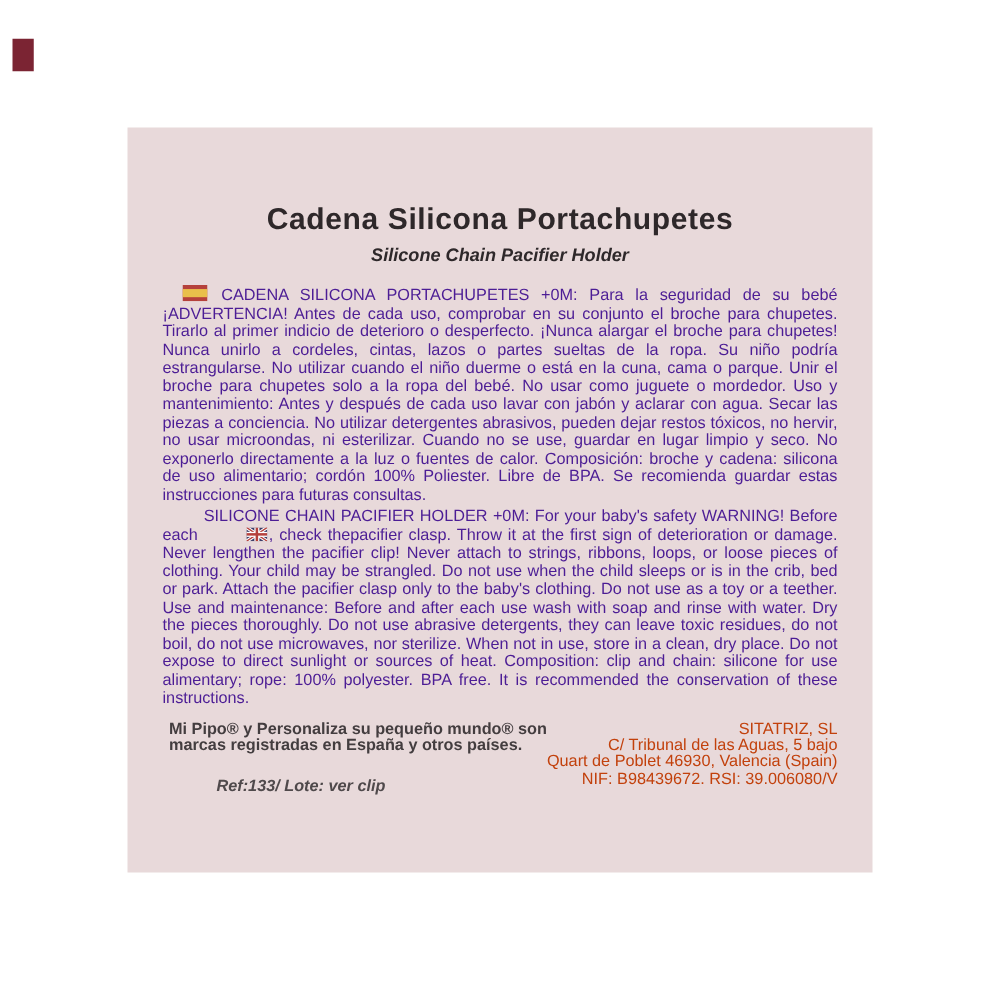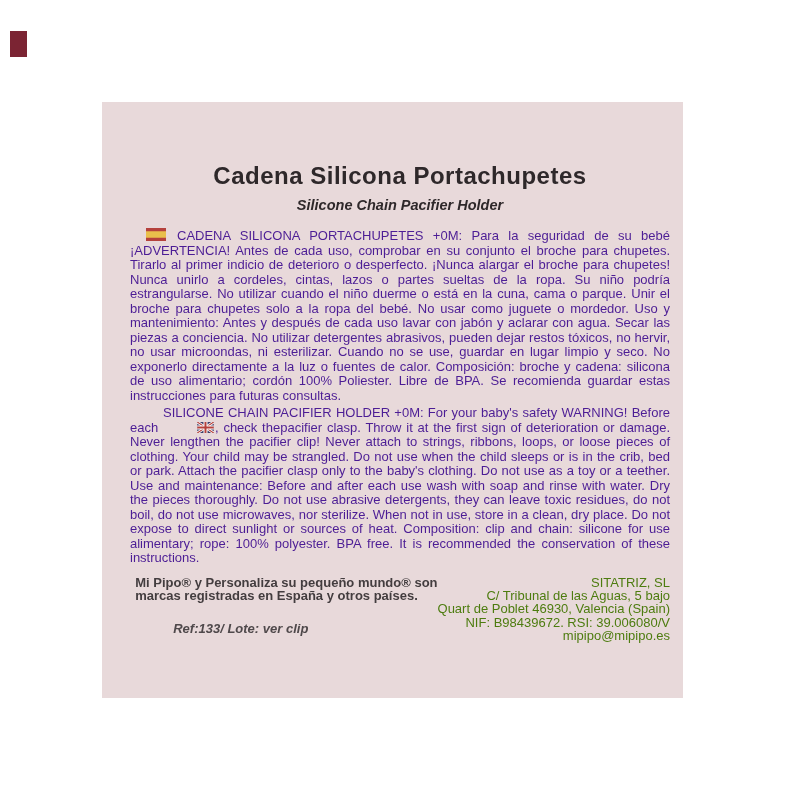--- a/index.html
+++ b/index.html
@@ -1,18 +1,18 @@
 <!DOCTYPE html>
 <html><head>
 <meta charset="utf-8">
 <style>
   html, body { margin: 0; padding: 0; background: #ffffff; }
   .page {
     position: relative;
-    width: 683px; height: 800px;
+    width: 800px; height: 800px;
     background: #ffffff;
     overflow: hidden;
     font-family: "Liberation Sans", sans-serif;
   }
   .corner-mark {
     position: absolute;
     left: 10px; top: 31px;
     width: 17px; height: 26px;
   }
   .panel {
@@ -63,21 +63,21 @@
     margin-top: 15px;
   }
   .cols {
     display: flex;
     justify-content: flex-end;
     margin-top: 10px;
     font-size: 13px;
     line-height: 13.4px;
   }
   .left-col { font-weight: bold; color: #433d3f; }
-  .right-col { text-align: right; color: #4d7c0f; }
+  .right-col { text-align: right; color: #c2410c; }
   .ref-line {
     margin-top: 20px;
     margin-left: 38px;
     font-size: 13px;
     color: #4f494b;
     font-style: italic;
   }
 </style>
 </head>
 <body>
@@ -115,18 +115,17 @@
       <div class="left-col">
         <div>Mi Pipo® y Personaliza su pequeño mundo® son</div>
         <div>marcas registradas en España y otros países.</div>
         <div class="ref-line">Ref:133/ Lote: ver clip</div>
       </div>
       <div class="right-col">
         <div>SITATRIZ, SL</div>
         <div>C/ Tribunal de las Aguas, 5 bajo</div>
         <div>Quart de Poblet 46930, Valencia (Spain)</div>
         <div>NIF: B98439672. RSI: 39.006080/V</div>
-        <div>mipipo@mipipo.es</div>
       </div>
     </div>
 
   </div>
 </div>
 
 </body></html>

